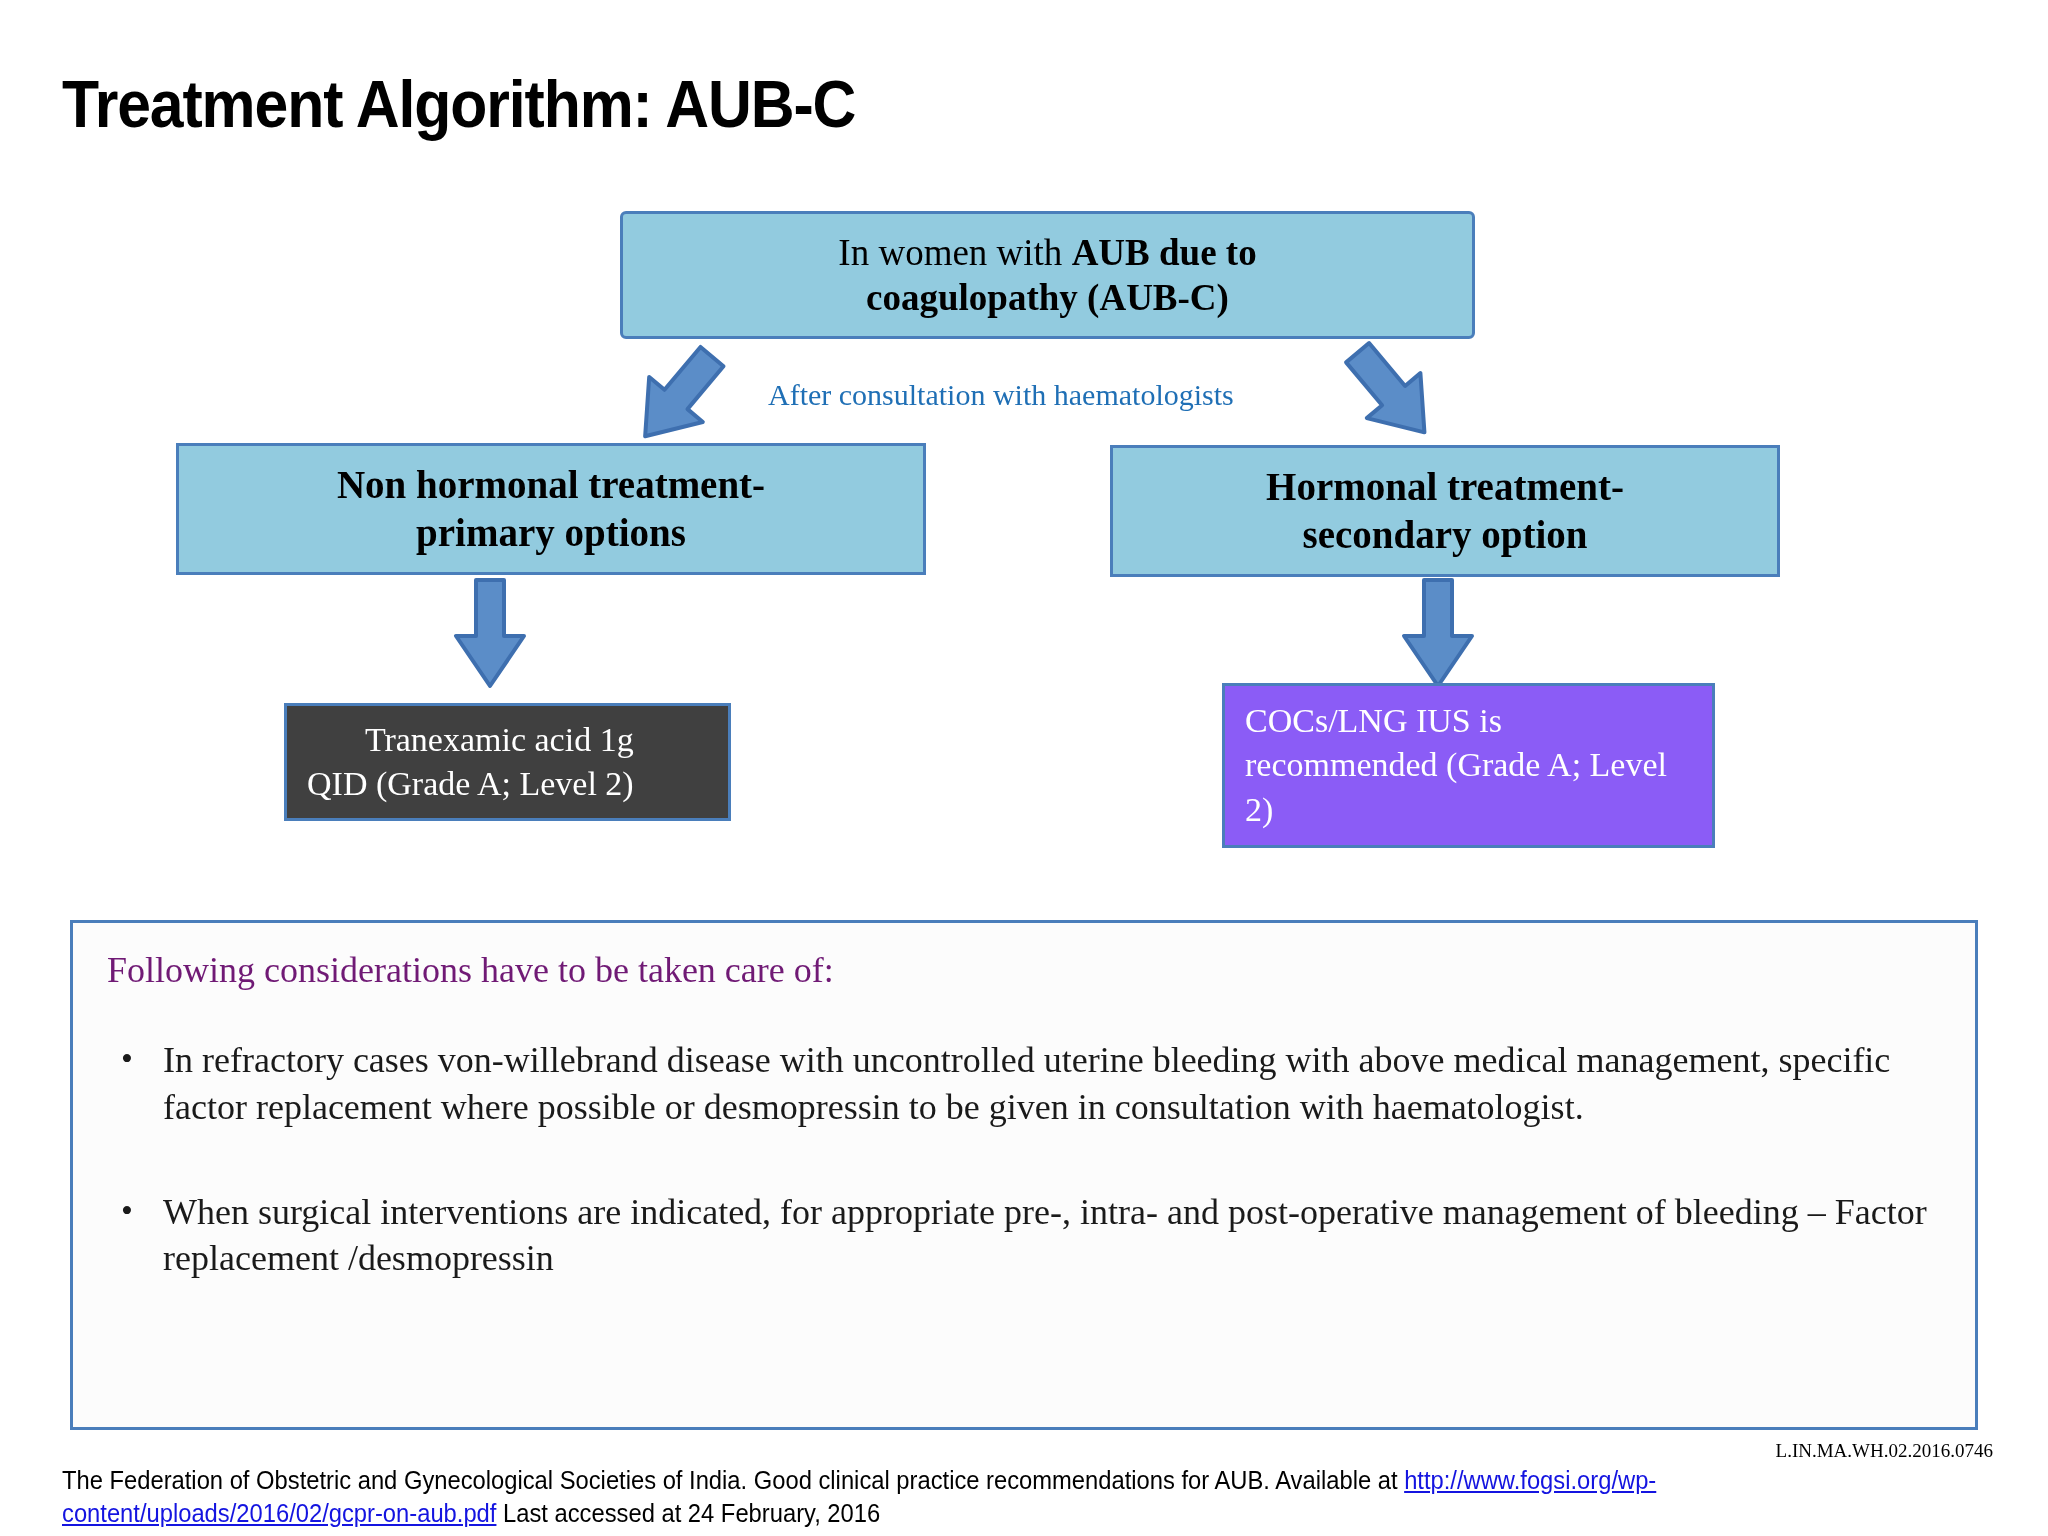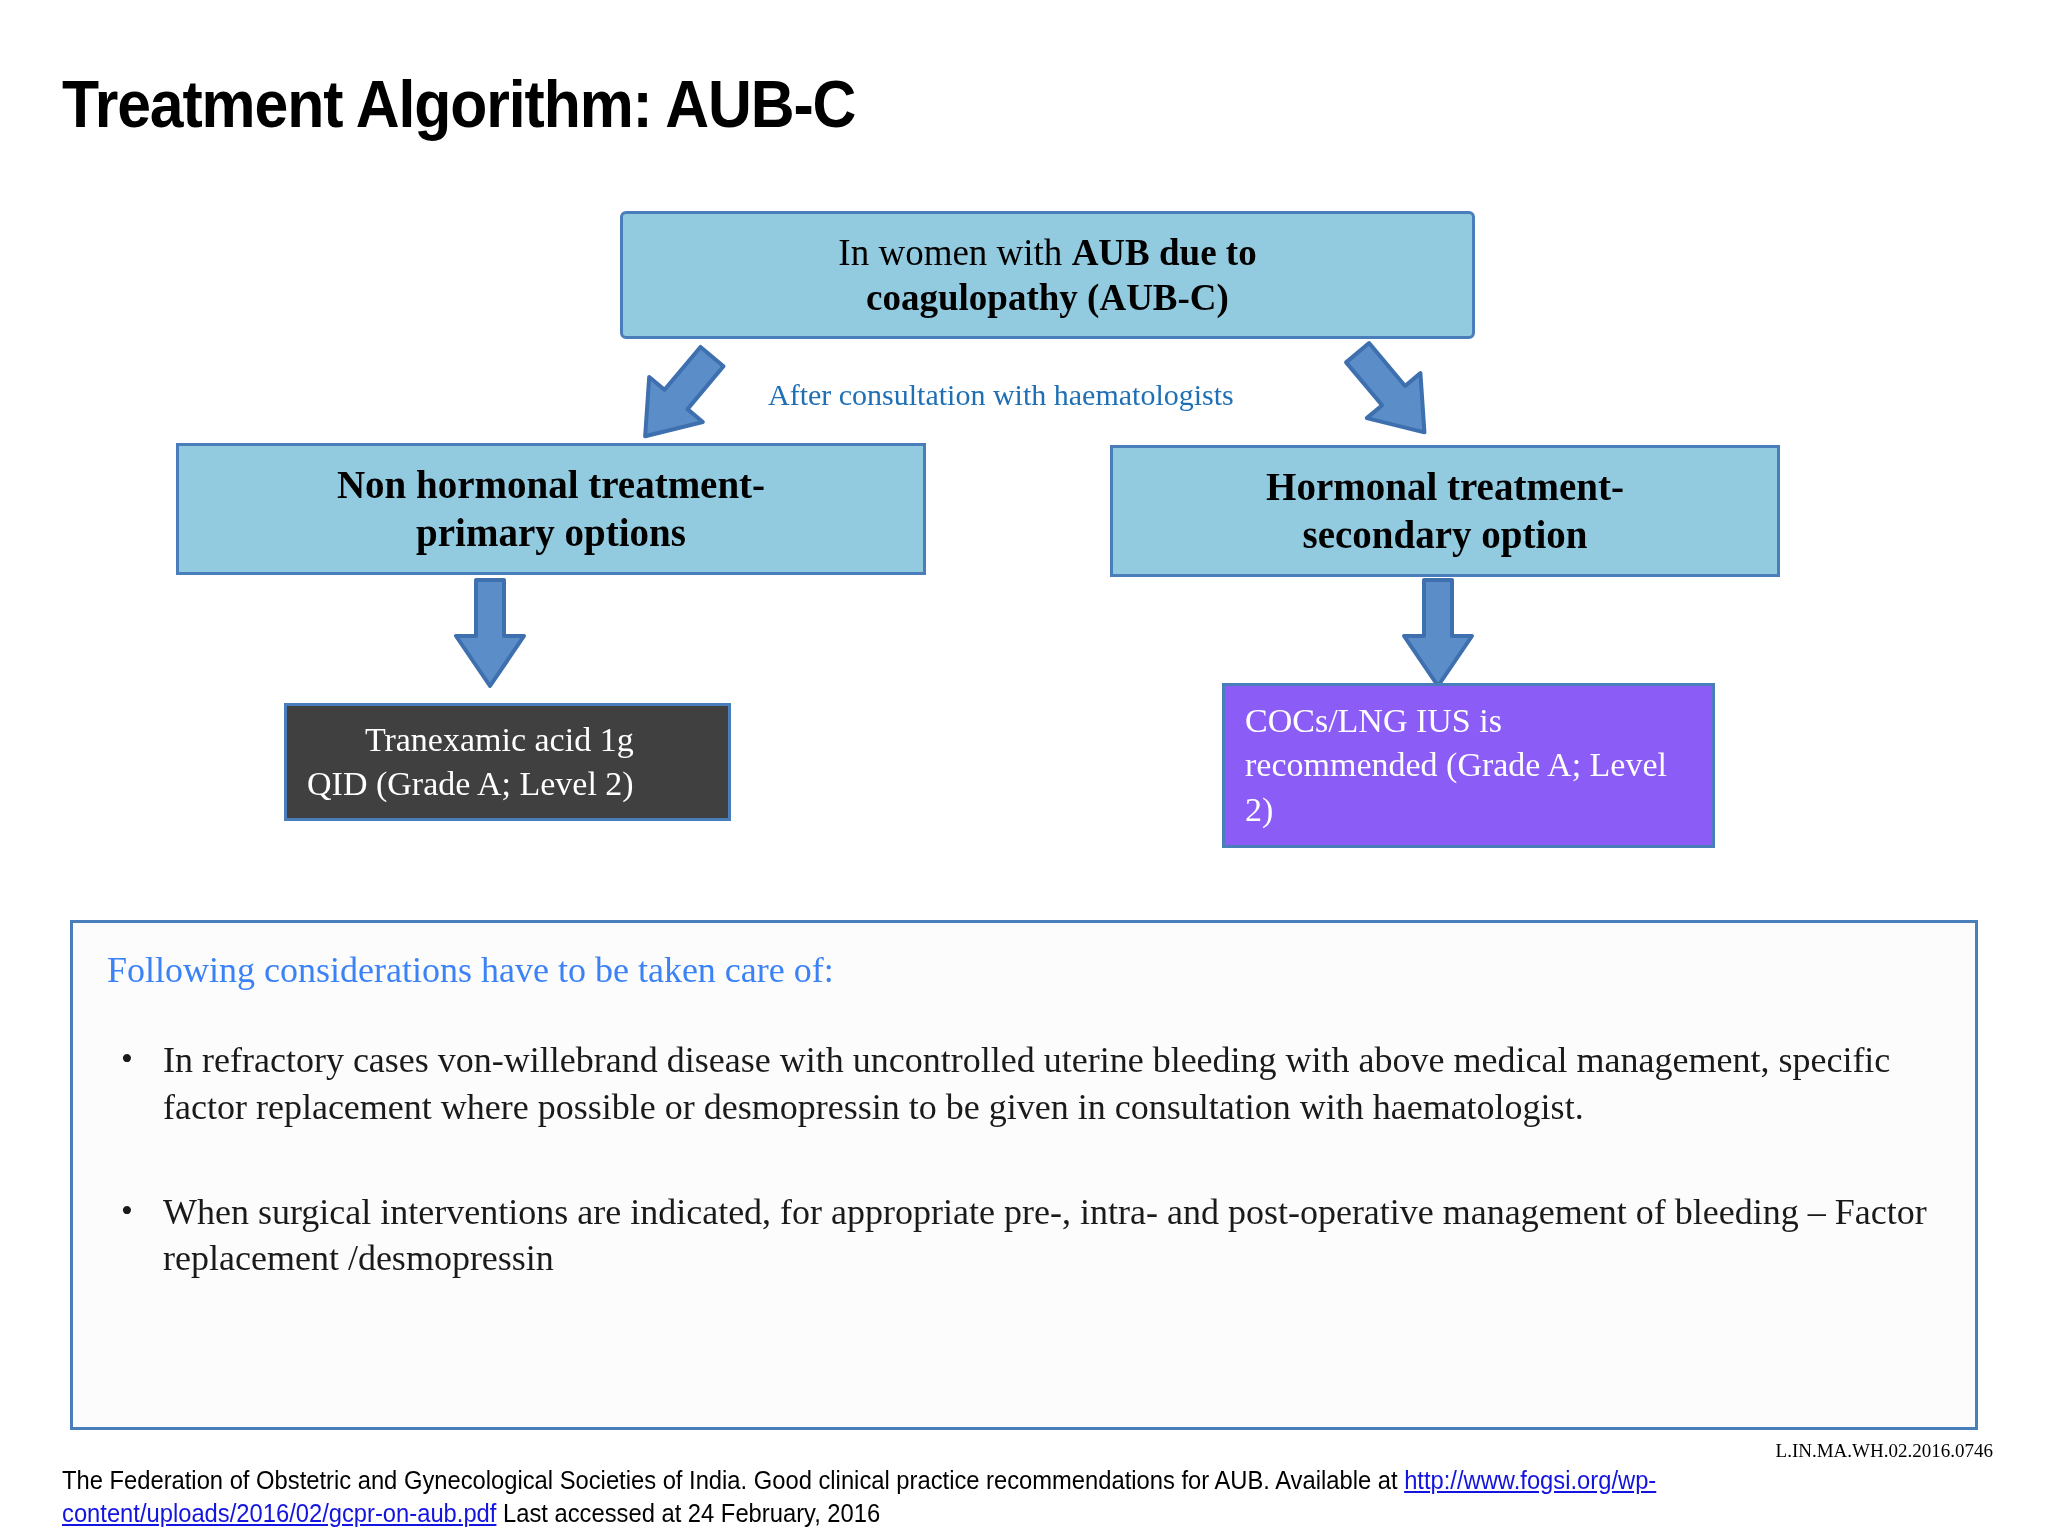--- a/index.html
+++ b/index.html
@@ -126,21 +126,21 @@
     top: 920px;
     width: 1908px;
     height: 510px;
     background: #FCFCFC;
     border: 3px solid #4A7EBB;
     padding: 26px 34px 0 34px;
   }
 
   .panel-intro {
     font-size: 36px;
-    color: #3b82f6;
+    color: #701a75;
     margin-bottom: 46px;
   }
 
   .bullet-row {
     display: flex;
     align-items: flex-start;
     margin-bottom: 58px;
   }
 
   .bullet-dot {

